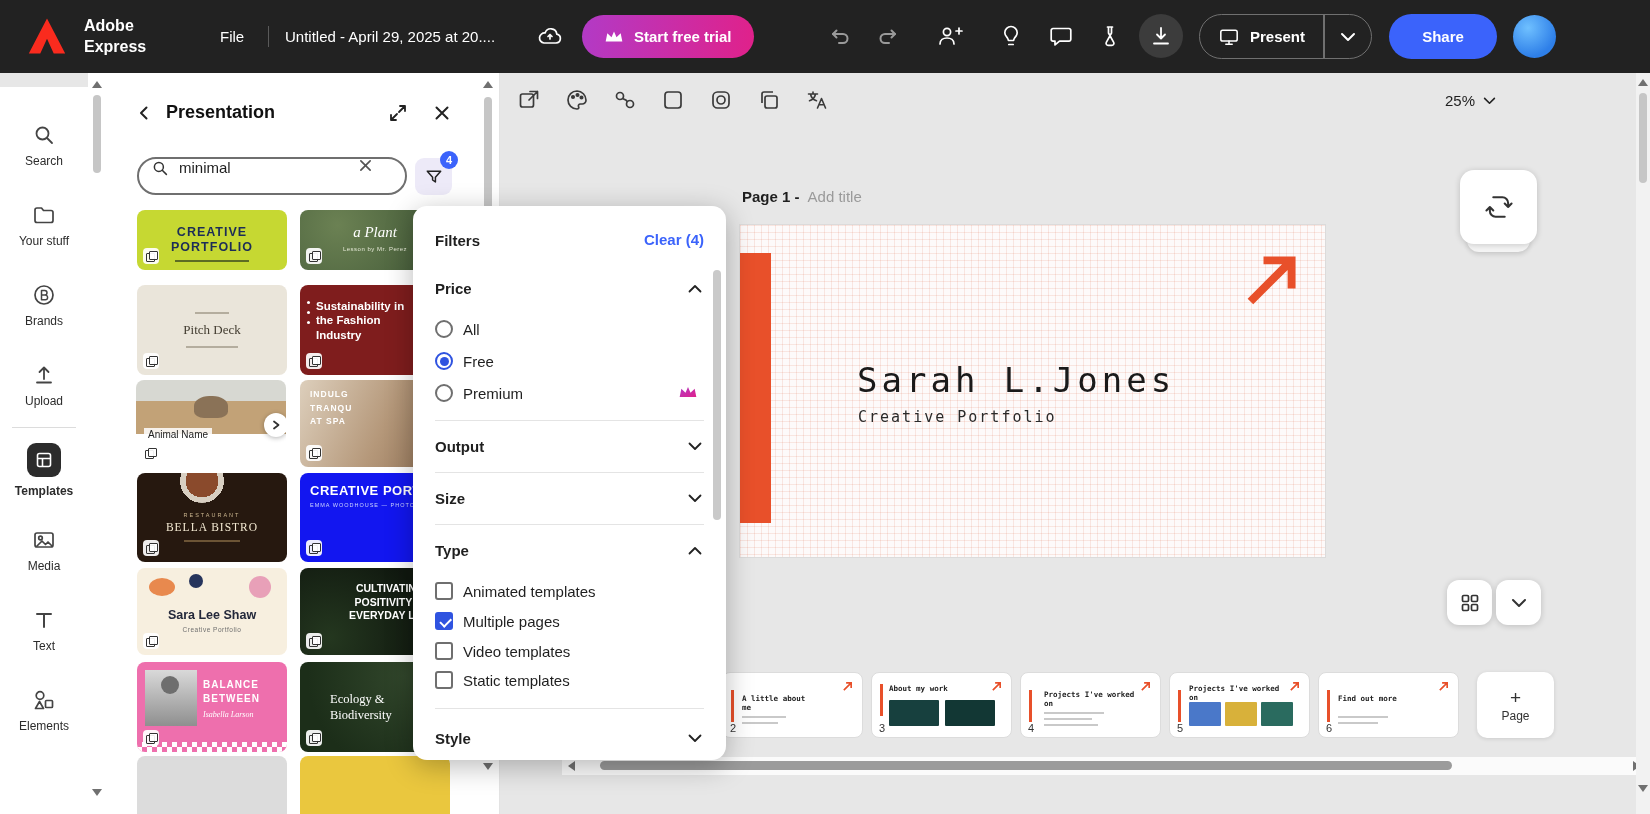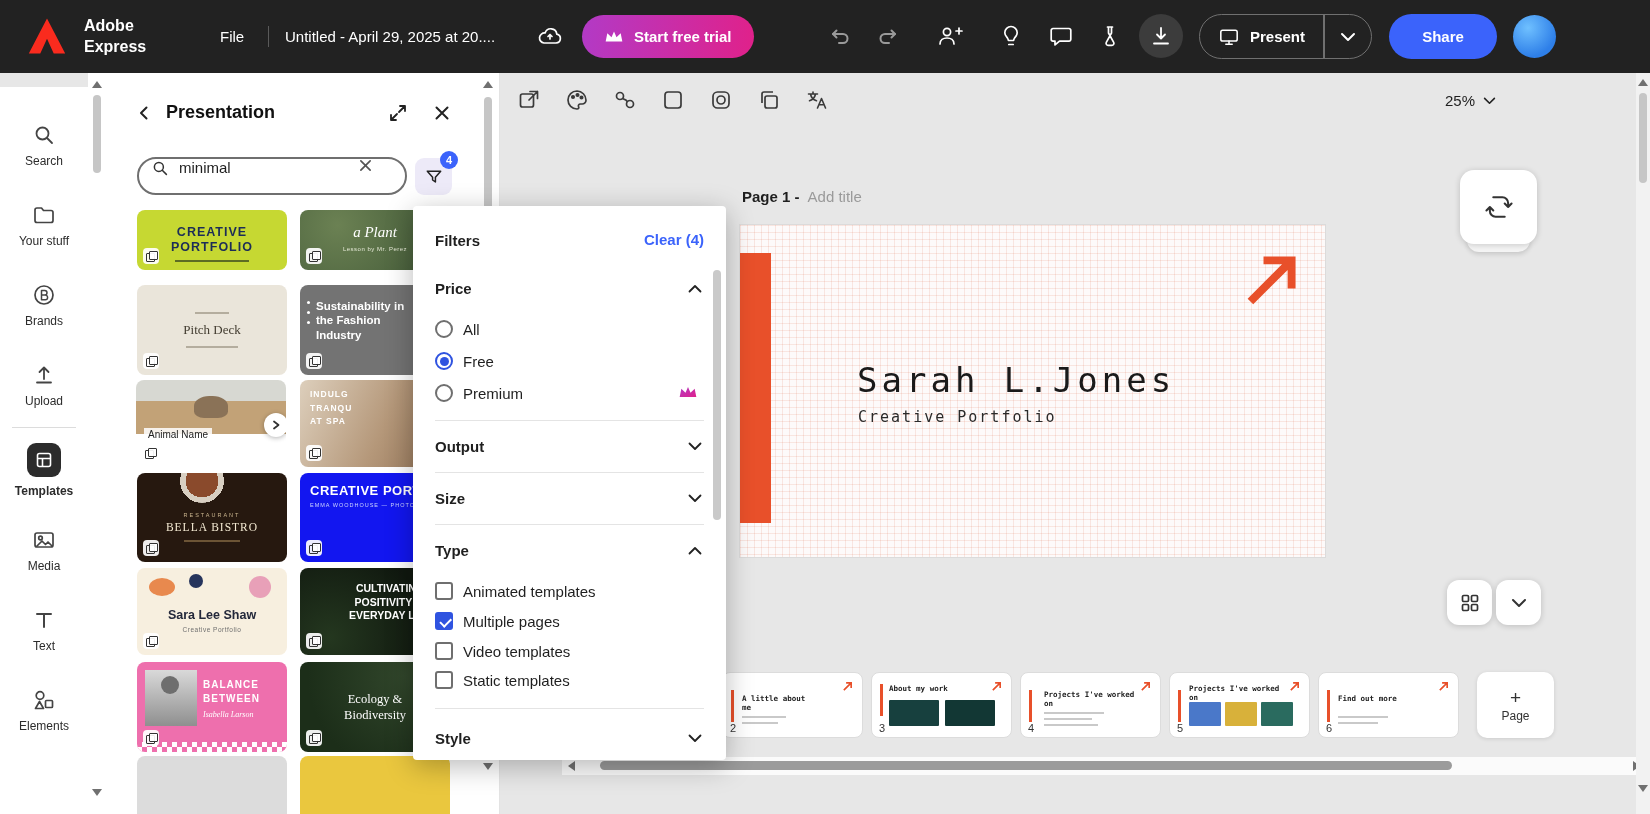--- a/index.html
+++ b/index.html
@@ -70,21 +70,21 @@
   .t0{background:#c6d832;display:flex;flex-direction:column;justify-content:flex-end;align-items:center;padding-bottom:8px}
   .t0 .tt{color:#1c2d57;font-weight:800;font-size:12.5px;letter-spacing:1px;text-align:center;width:110px;line-height:1.15}
   .t0 .url{width:74px;height:2px;background:#5d6c23;margin-top:6px}
   .t1{background:radial-gradient(circle at 25% 25%,#6b8153,#49603c 75%)}
   .t1 .tt{color:#fff;font-family:"Liberation Serif",serif;font-style:italic;font-size:15px;text-align:center;margin-top:14px}
   .t1 .ts{color:#e4e8d5;font-size:6px;text-align:center;margin-top:5px;letter-spacing:.5px}
   .t2{background:#eae5da;display:flex;flex-direction:column;align-items:center;justify-content:center}
   .t2 .cap{width:34px;height:2px;background:#b4ad9e;margin-bottom:8px}
   .t2 .tt{color:#423c30;font-family:"Liberation Serif",serif;font-size:13px}
   .t2 .cap2{width:52px;height:2px;background:#b4ad9e;margin-top:8px}
-  .t3{background:#737373;padding:14px 12px 10px 16px}
+  .t3{background:#7f1d1d;padding:14px 12px 10px 16px}
   .t3 .tt{color:#fff;font-weight:800;font-size:11.5px;line-height:1.25;width:100px}
   .t3 .dots{position:absolute;left:7px;top:16px;width:3px;height:3px;border-radius:50%;background:#fff;
     box-shadow:0 10px 0 #fff,0 20px 0 #fff}
   .t4{background:#fff}
   .t4 .photo{position:absolute;left:0;top:0;right:0;height:54px;
     background:linear-gradient(180deg,#d7d8d2 0 38%,#c2a277 38% 100%)}
   .t4 .eleph{position:absolute;left:58px;top:16px;width:34px;height:22px;border-radius:45% 45% 30% 30%;background:#8a7257}
   .t4 .tt{position:absolute;left:8px;bottom:26px;font-size:10px;color:#222;background:rgba(255,255,255,.85);padding:1px 4px}
   .t5{background:linear-gradient(115deg,#ddcfbc,#b5987a 55%,#8f6f52);padding:8px 0 0 10px}
   .t5 .tt{color:#fff;font-weight:800;font-size:8.5px;letter-spacing:1px;width:58px;line-height:1.6}
@@ -107,26 +107,26 @@
   .t9 .tt{position:absolute;left:42px;top:14px;width:96px;color:#fff;font-weight:800;font-size:10.5px;line-height:1.3;
     text-transform:uppercase;text-align:center}
   .t10{background:#ee6fad}
   .t10 .photo{position:absolute;left:8px;top:8px;width:52px;height:56px;background:linear-gradient(180deg,#d9d9d9,#8f8f8f)}
   .t10 .head{position:absolute;left:24px;top:14px;width:18px;height:18px;border-radius:50%;background:#6e6e6e}
   .t10 .tt{position:absolute;left:66px;top:16px;color:#fff;font-weight:700;font-size:10px;letter-spacing:1px;width:70px;line-height:1.4}
   .t10 .ts{position:absolute;left:66px;top:48px;color:#fff;font-family:"Liberation Serif",serif;font-style:italic;font-size:8px}
   .t10 .check{position:absolute;left:0;right:0;bottom:0;height:10px;
     background:conic-gradient(#fff 90deg,transparent 90deg 180deg,#fff 180deg 270deg,transparent 270deg);background-size:10px 10px}
   .t11{background:radial-gradient(circle at 70% 15%,#31462b,#1c2e19 75%);display:grid;place-items:center}
-  .t11 .tt{color:#fff;font-family:"Liberation Serif",serif;font-size:12.5px;text-align:center;line-height:1.3;width:90px}
+  .t11 .tt{color:#fff;font-family:"Liberation Serif",serif;font-size:12.5px;line-height:1.3;width:90px}
   .t12{background:#dcdcdc}
   .t13{background:#eac73e}
 
   
-  .popup{position:absolute;left:413px;top:206px;width:313px;height:554px;background:#fff;border-radius:4px;
+  .popup{position:absolute;left:413px;top:206px;width:313px;height:554px;background:#fff;border-radius:14px;
     box-shadow:0 6px 28px rgba(0,0,0,.28);z-index:60}
   .popup .hdr-title{position:absolute;left:22px;top:26px;font-size:15px;font-weight:bold;color:#1f1f1f}
   .popup .clear{position:absolute;right:22px;top:25px;font-size:15px;color:#3b63fb;font-weight:bold;cursor:pointer}
   .sec-label{position:absolute;left:22px;font-size:15px;font-weight:bold;color:#1f1f1f}
   .sec-chev{position:absolute;right:24px;cursor:pointer}
   .opt-label{position:absolute;left:50px;font-size:15px;color:#1f1f1f}
   .radio{position:absolute;left:22px;width:18px;height:18px;border:2px solid #6f6f6f;border-radius:50%;cursor:pointer}
   .radio.sel{border-color:#2f53e0}
   .radio.sel::after{content:"";position:absolute;inset:2.5px;border-radius:50%;background:#2f53e0}
   .cb{position:absolute;left:22px;width:18px;height:18px;border:2px solid #6f6f6f;border-radius:3px;cursor:pointer}

